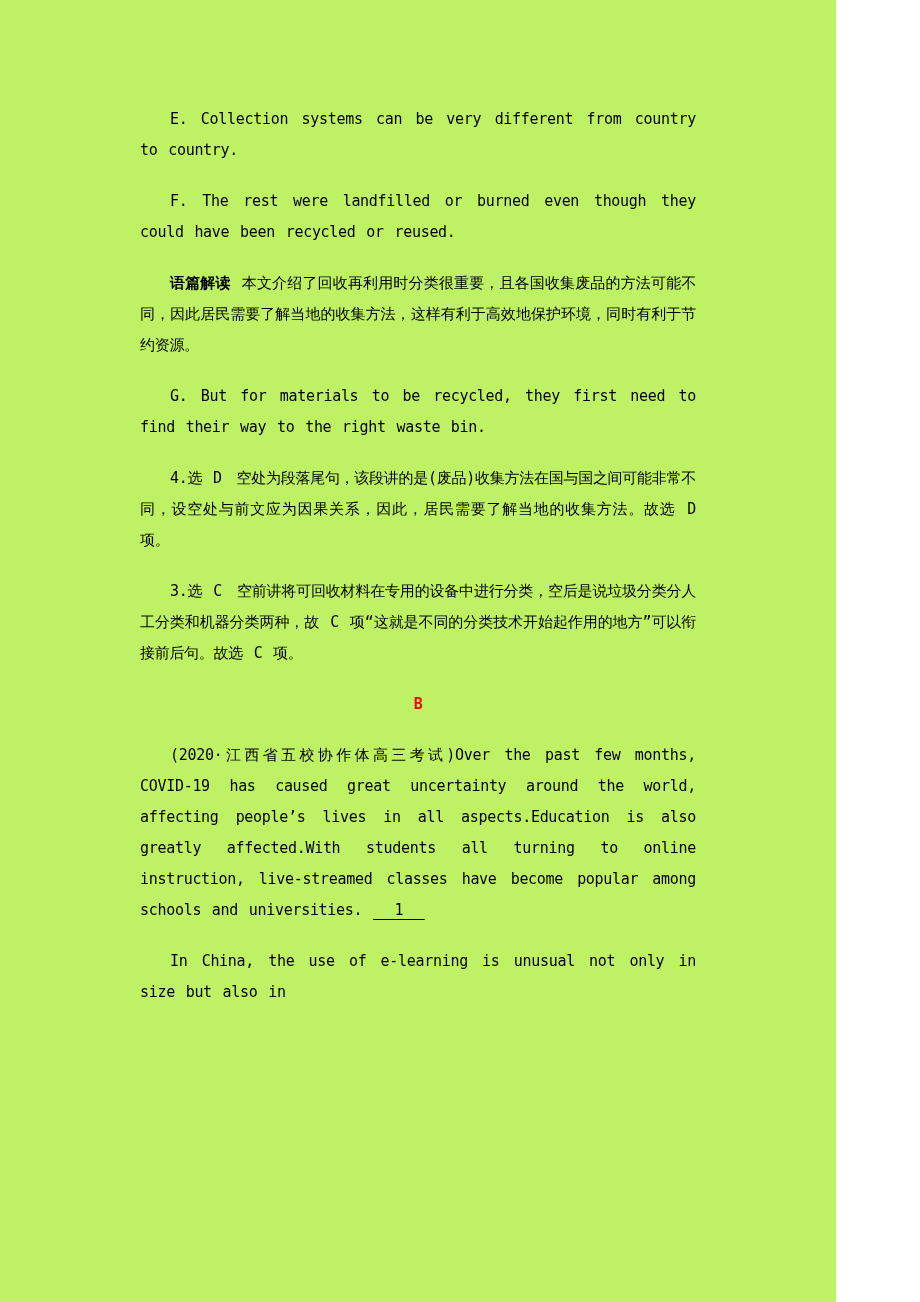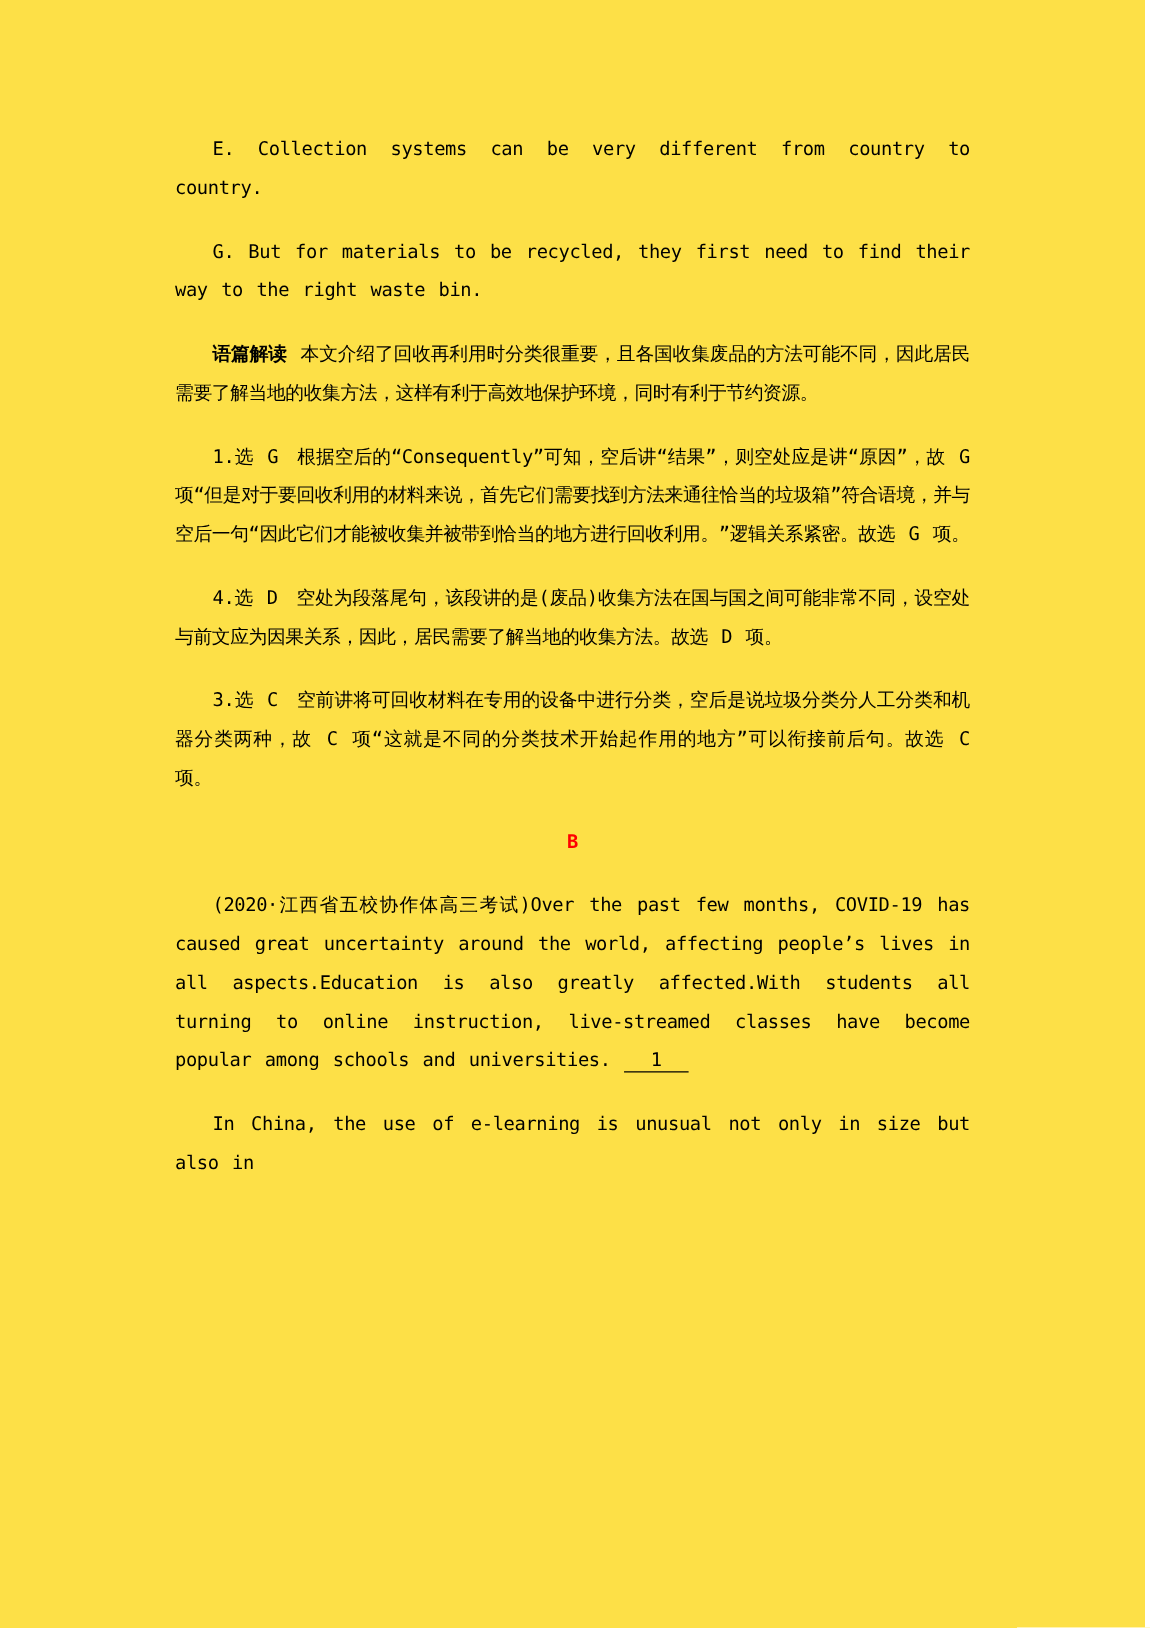--- a/index.html
+++ b/index.html
@@ -7,23 +7,23 @@
     padding: 0;
     background: #ffffff;
   }
   body {
     width: 920px;
     min-height: 1302px;
     font-family: "DejaVu Sans Mono", "DejaVu Sans", "Liberation Mono", monospace;
   }
   .page {
     box-sizing: border-box;
-    width: 916px;
+    width: 836px;
     min-height: 1302px;
-    background: #fde047;
+    background: #bef264;
     padding: 104px 140px 40px 140px;
   }
   .doc-body p.para {
     margin: 0 0 20px 0;
     font-size: 15px;
     line-height: 31px;
     letter-spacing: -0.3px;
     color: #000000;
     text-align: justify;
     text-justify: inter-word;
@@ -44,22 +44,22 @@
     text-decoration: underline;
     text-underline-offset: 4px;
   }
 </style>
 </head>
 <body>
 
 <div class="page">
   <div class="doc-body" id="doc-body">
       <p class="para"><span class="run">E. Collection systems can be very different from country to country.</span></p>
+      <p class="para"><span class="run">F. The rest were landfilled or burned even though they could have been recycled or reused.</span></p>
+      <p class="para"><span class="run bold">语篇解读</span><span class="run"> 本文介绍了回收再利用时分类很重要，且各国收集废品的方法可能不同，因此居民需要了解当地的收集方法，这样有利于高效地保护环境，同时有利于节约资源。</span></p>
       <p class="para"><span class="run">G. But for materials to be recycled, they first need to find their way to the right waste bin.</span></p>
-      <p class="para"><span class="run bold">语篇解读</span><span class="run"> 本文介绍了回收再利用时分类很重要，且各国收集废品的方法可能不同，因此居民需要了解当地的收集方法，这样有利于高效地保护环境，同时有利于节约资源。</span></p>
-      <p class="para"><span class="run">1.选 G　根据空后的“Consequently”可知，空后讲“结果”，则空处应是讲“原因”，故 G 项“但是对于要回收利用的材料来说，首先它们需要找到方法来通往恰当的垃圾箱”符合语境，并与空后一句“因此它们才能被收集并被带到恰当的地方进行回收利用。”逻辑关系紧密。故选 G 项。</span></p>
       <p class="para"><span class="run">4.选 D　空处为段落尾句，该段讲的是(废品)收集方法在国与国之间可能非常不同，设空处与前文应为因果关系，因此，居民需要了解当地的收集方法。故选 D 项。</span></p>
       <p class="para"><span class="run">3.选 C　空前讲将可回收材料在专用的设备中进行分类，空后是说垃圾分类分人工分类和机器分类两种，故 C 项“这就是不同的分类技术开始起作用的地方”可以衔接前后句。故选 C 项。</span></p>
       <p class="para center red"><span class="run">B</span></p>
       <p class="para"><span class="run">(2020·江西省五校协作体高三考试)Over the past few months, COVID-19 has caused great uncertainty around the world, affecting people’s lives in all aspects.Education is also greatly affected.With students all turning to online instruction, live-streamed classes have become popular among schools and universities. </span><span class="run underline">&nbsp;&nbsp;1&nbsp;&nbsp;</span></p>
       <p class="para"><span class="run">In China, the use of e-learning is unusual not only in size but also in</span></p>
     </div>
 </div>
 
 </body></html>

